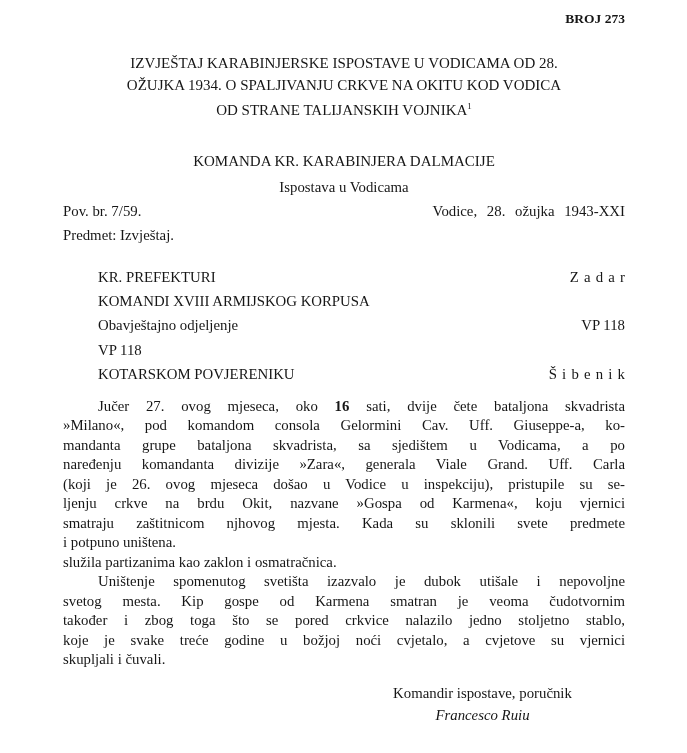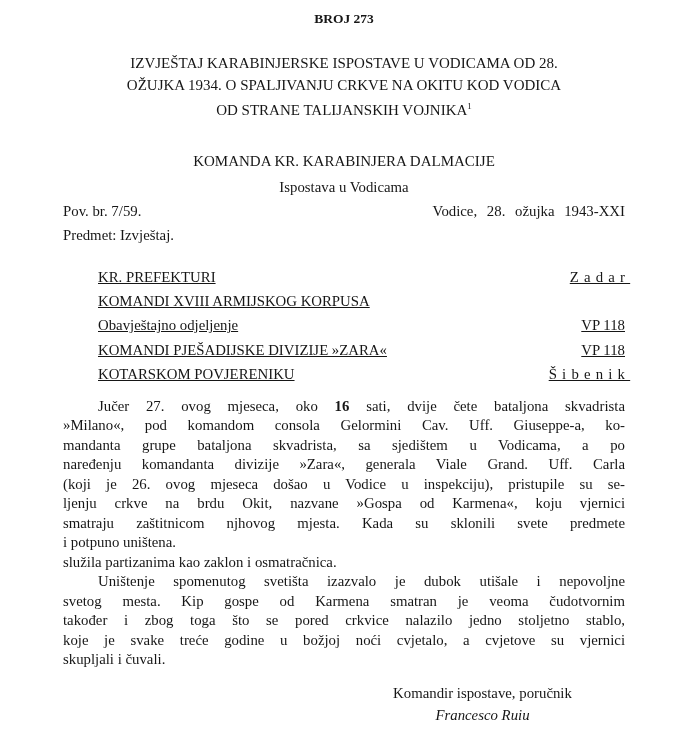--- a/index.html
+++ b/index.html
@@ -8,21 +8,21 @@
     width: 687px;
     height: 753px;
     box-sizing: border-box;
     padding: 11px 62px 0 63px;
     background: #ffffff;
     color: #161616;
     font-family: "Liberation Serif", "DejaVu Serif", serif;
     overflow: hidden;
   }
   .doc-number {
-    text-align: center;
+    text-align: right;
     font-weight: bold;
     font-size: 13.5px;
     line-height: 15px;
   }
   .doc-title {
     margin-top: 27px;
     text-align: center;
     font-weight: normal;
     font-size: 15px;
     line-height: 21.5px;
@@ -55,21 +55,20 @@
   }
   .recipients {
     margin-top: 21px;
     margin-left: 35px;
     font-size: 14.8px;
   }
   .recipient-row {
     display: flex;
     justify-content: space-between;
     line-height: 24.4px;
-    text-decoration: underline;
   }
   .spaced { letter-spacing: 0.35em; margin-right: -0.35em; }
   .body-text {
     margin-top: 10px;
     font-size: 14.8px;
   }
   .bline {
     line-height: 19.5px;
     white-space: nowrap;
   }
@@ -119,21 +118,20 @@
     </div>
     <div class="recipient-row">
       <span>KOMANDI XVIII ARMIJSKOG KORPUSA</span>
       <span></span>
     </div>
     <div class="recipient-row">
       <span>Obavještajno odjeljenje</span>
       <span>VP 118</span>
     </div>
     <div class="recipient-row">
-      <span>KOMANDI PJEŠADIJSKE DIVIZIJE »ZARA«</span>
       <span>VP 118</span>
     </div>
     <div class="recipient-row">
       <span>KOTARSKOM POVJERENIKU</span>
       <span class="spaced">Šibenik</span>
     </div>
   </div>
 
   <div class="body-text">
 

